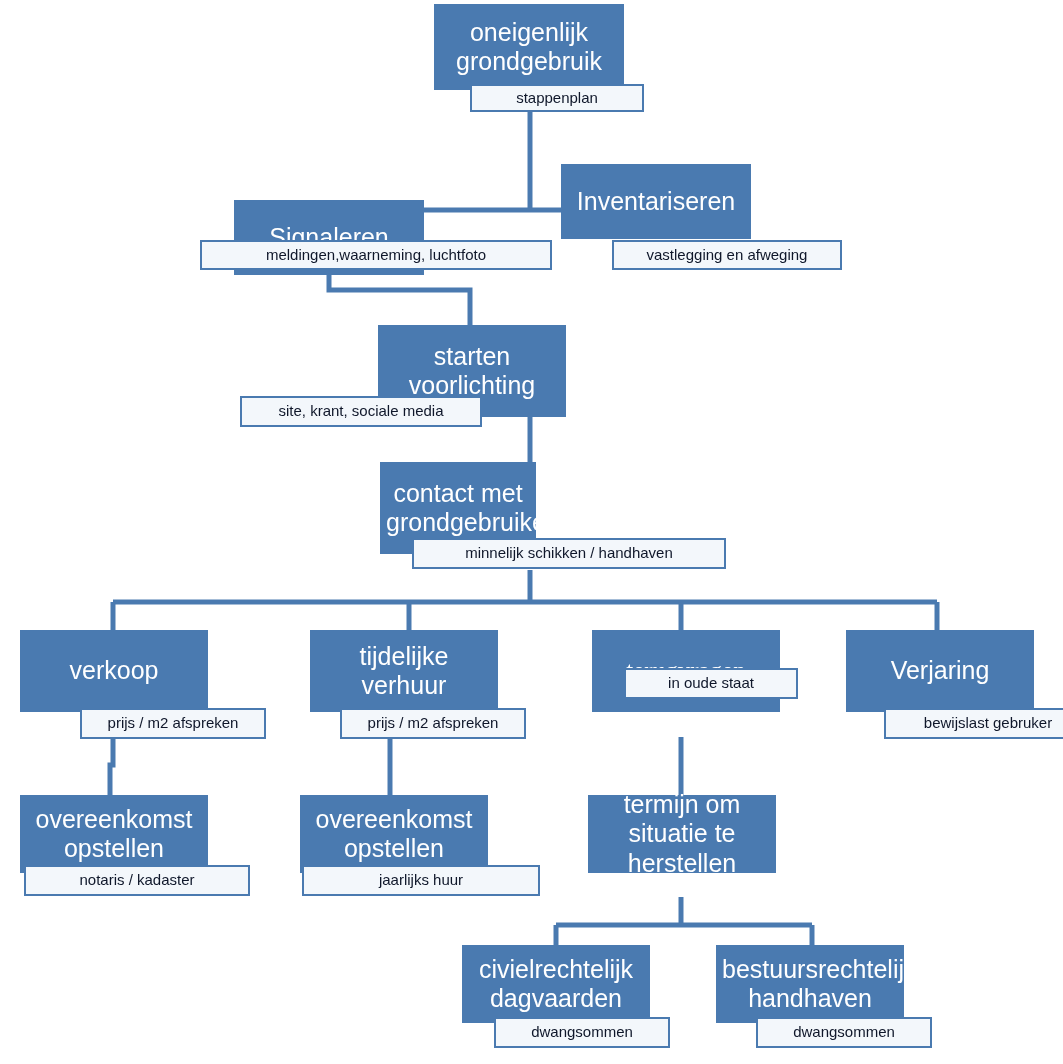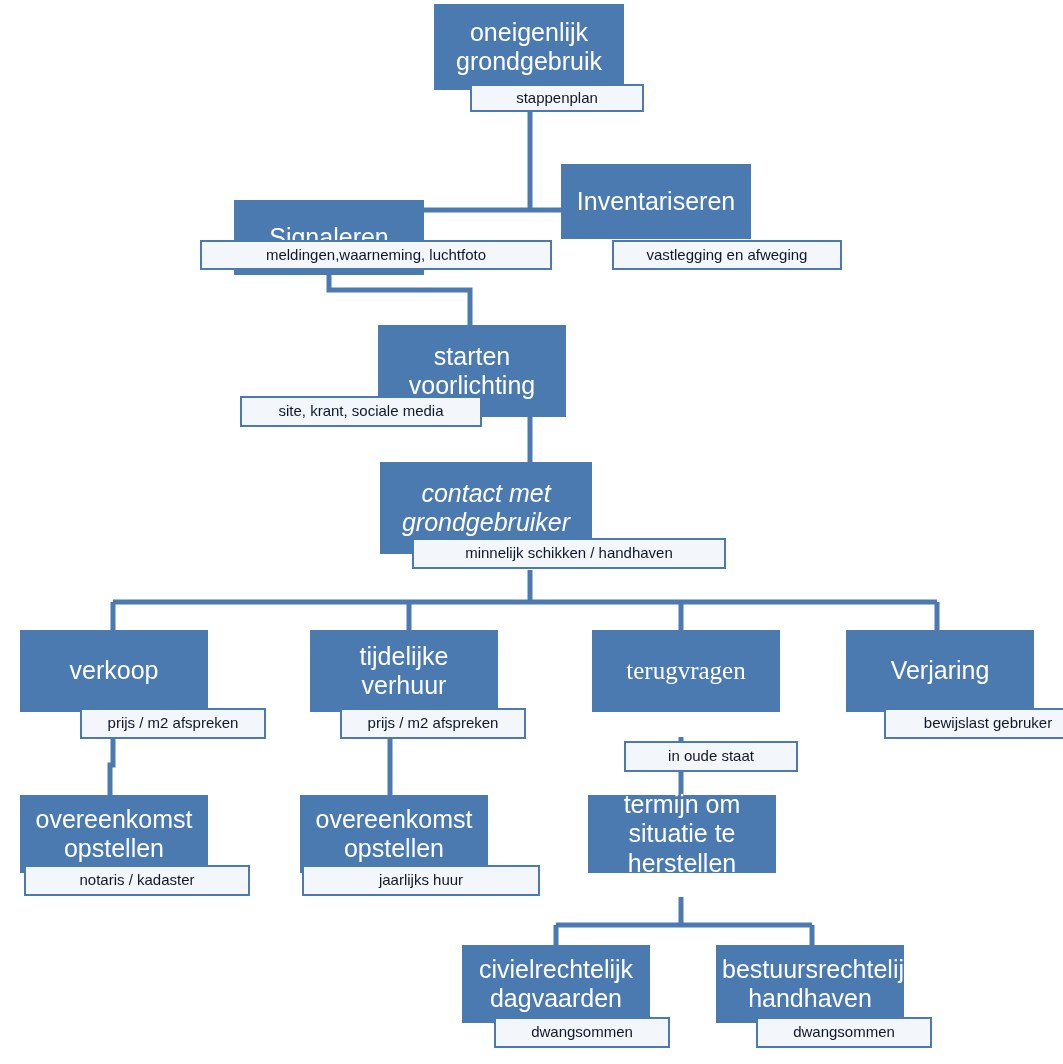--- a/index.html
+++ b/index.html
@@ -118,21 +118,21 @@
     <span>vastlegging en afweging</span>
   </div>
 
   <div class="node" style="left:378px; top:325px; width:188px; height:92px;">
     <span>starten voorlichting</span>
   </div>
   <div class="label" style="left:240px; top:396px; width:242px; height:31px;">
     <span>site, krant, sociale media</span>
   </div>
 
-  <div class="node" style="left:380px; top:462px; width:212px; height:92px;font-style:italic;">
+  <div class="node" style="left:380px; top:462px; width:156px; height:92px;">
     <span>contact met grondgebruiker</span>
   </div>
   <div class="label" style="left:412px; top:538px; width:314px; height:31px;">
     <span>minnelijk schikken / handhaven</span>
   </div>
 
   <div class="node" style="left:20px; top:630px; width:188px; height:82px;">
     <span>verkoop</span>
   </div>
   <div class="label" style="left:80px; top:708px; width:186px; height:31px;">
@@ -142,21 +142,21 @@
   <div class="node" style="left:310px; top:630px; width:188px; height:82px;">
     <span>tijdelijke verhuur</span>
   </div>
   <div class="label" style="left:340px; top:708px; width:186px; height:31px;">
     <span>prijs / m2 afspreken</span>
   </div>
 
   <div class="node" style="left:592px; top:630px; width:188px; height:82px;font-family:Liberation Serif, serif;">
     <span>terugvragen</span>
   </div>
-  <div class="label" style="left:624px; top:741px; width:174px; height:31px;justify-content:center;">
+  <div class="label" style="left:624px; top:668px; width:174px; height:31px;justify-content:center;">
     <span>in oude staat</span>
   </div>
 
   <div class="node" style="left:846px; top:630px; width:188px; height:82px;">
     <span>Verjaring</span>
   </div>
   <div class="label" style="left:884px; top:708px; width:208px; height:31px;">
     <span>bewijslast gebruker</span>
   </div>
 

